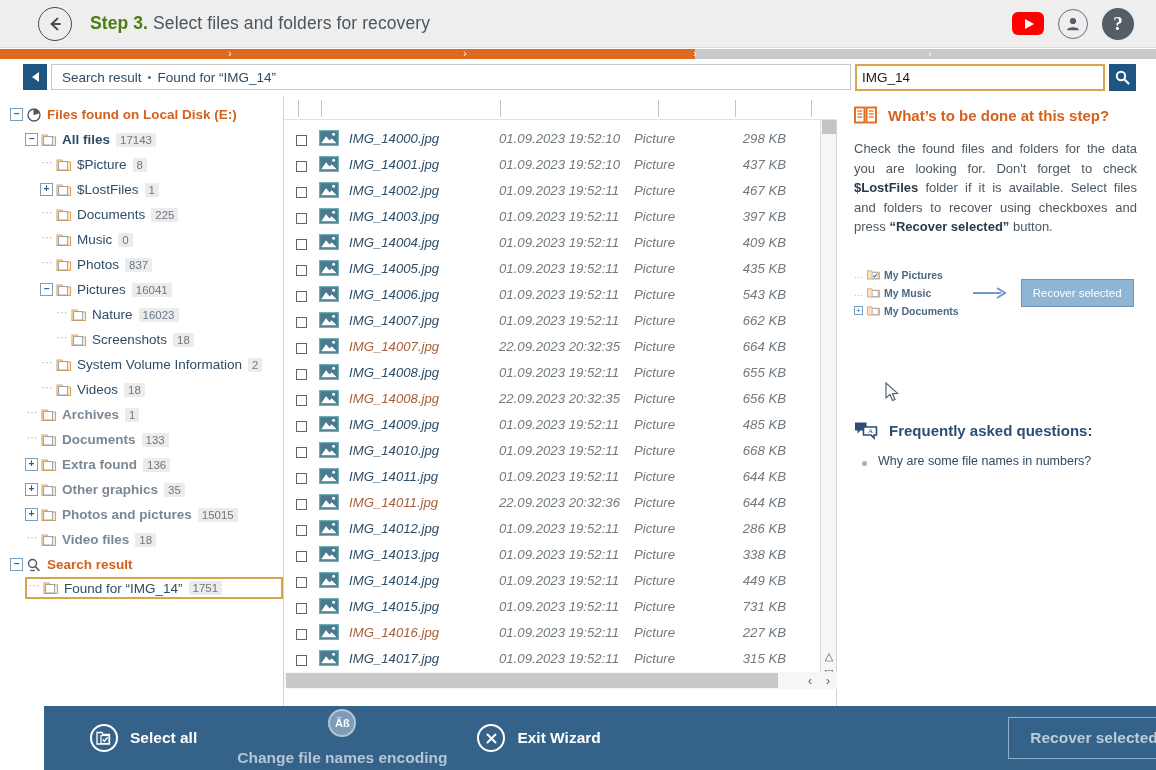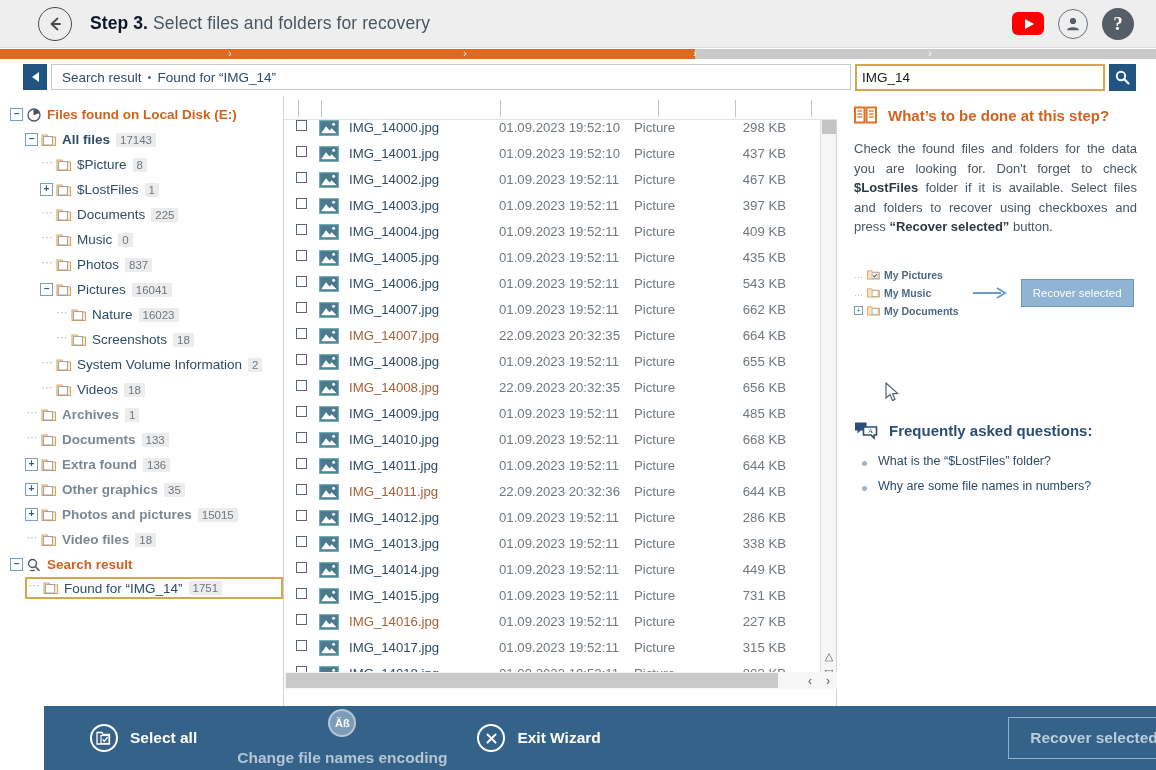--- a/index.html
+++ b/index.html
@@ -23,21 +23,21 @@
     width: 34px; height: 34px; border-radius: 50%;
     border: 1.5px solid #4a4a4a;
     display: flex; align-items: center; justify-content: center;
     cursor: pointer; background: transparent; flex: 0 0 auto;
   }
   #back-btn svg { display:block; }
   #step-title {
     margin-left: 18px; font-size: 17.5px; color: #3f4a55;
     letter-spacing: 0.1px; white-space: nowrap;
   }
-  #step-title .step-num { font-weight: bold; color: #0f172a; }
+  #step-title .step-num { font-weight: bold; color: #4d7c0f; }
   #step-title .step-txt { font-weight: normal; color: #4a5560; }
   #header-icons {
     margin-left: auto; margin-right: 22px;
     display: flex; align-items: center; gap: 14px;
   }
   .yt-icon {
     width: 32px; height: 23px; background: #ff0000; border-radius: 6px;
     display: flex; align-items: center; justify-content: center; cursor: pointer;
   }
   .yt-icon .tri {
@@ -173,22 +173,22 @@
     background: #ffffff; border-bottom: 1px solid #e2e2e2;
   }
   .colsep {
     position: absolute; top: 4px; width: 1px; height: 17px; background: #c3c3c3;
   }
   #list-body {
     position: absolute; left: 0; top: 24px; width: 537px; height: 562px;
     overflow: hidden;
   }
   .frow {
-    display: flex; align-items: flex-start; height: 26px;
-    font-size: 13.2px; white-space: nowrap; cursor: default;
+    display: flex; align-items: flex-end; height: 26px;
+    font-size: 13.2px; white-space: nowrap; cursor: default; font-style: italic;
   }
   .frow .cb {
     width: 11px; height: 11px; border: 1px solid #5a6671;
     background: #ffffff; margin-left: 12px; flex: 0 0 auto; cursor: pointer;
   }
   .frow .picicon {
     width: 20px; height: 16px; margin-left: 12px; flex: 0 0 auto; position: relative;
   }
   .frow .fname { margin-left: 10px; width: 150px; color: #2e4c66; }
   .frow.dup .fname { color: #a75f36; }
@@ -882,24 +882,20 @@
         <svg width="24" height="19" viewBox="0 0 24 19">
           <path d="M1 1.5 L12.5 1.5 L12.5 9.5 L6.5 9.5 L3.5 12.5 L3.5 9.5 L1 9.5 Z" fill="#2b4f74"></path>
           <path d="M9.5 6 L22.5 6 L22.5 14 L20 14 L20 17 L17 14 L9.5 14 Z" fill="#ffffff" stroke="#2b4f74" stroke-width="1.6"></path>
           <text x="14" y="12" font-size="7" fill="#2b4f74" font-family="Liberation Serif, serif">A</text>
         </svg>
         <span class="htxt">Frequently asked questions:</span>
       </div>
       <div id="faq-list">
           <div class="faq-item">
             <span class="dot"></span>
-            <span>What is the “$LostFiles” folder?</span>
-          </div>
-          <div class="faq-item">
-            <span class="dot"></span>
             <span>Why are some file names in numbers?</span>
           </div>
         </div>
     </div>
   </div>
 </div>
 
 <div id="footer">
   <div class="fbtn" style="margin-left:46px">
     <span class="fcircle">

